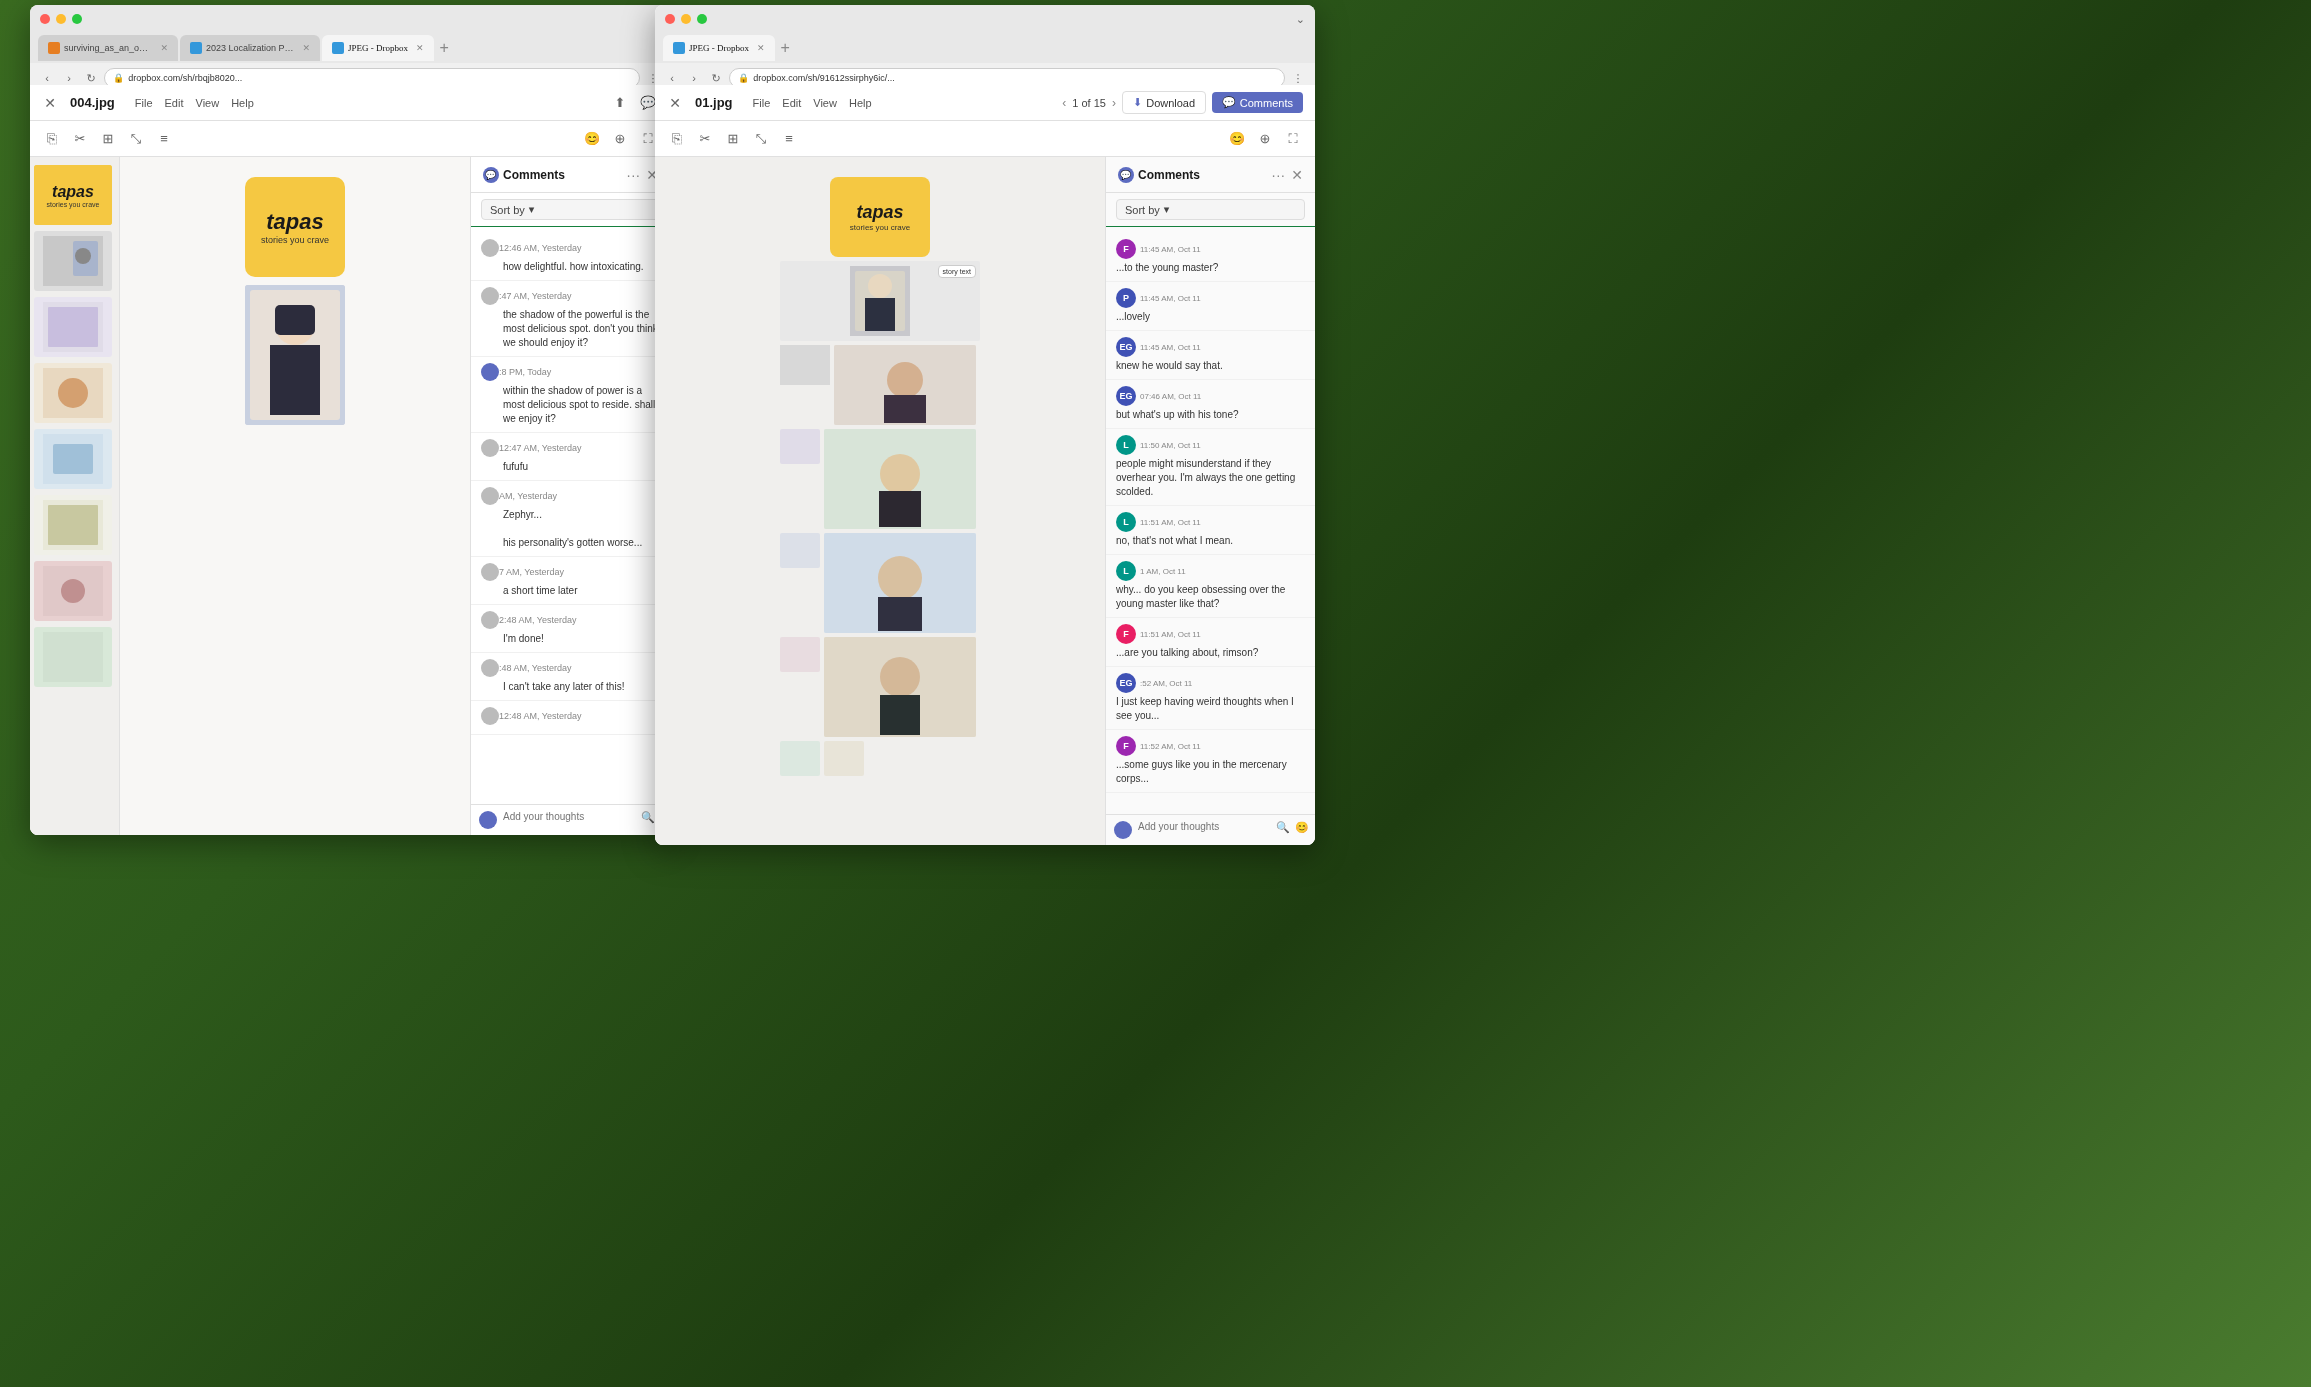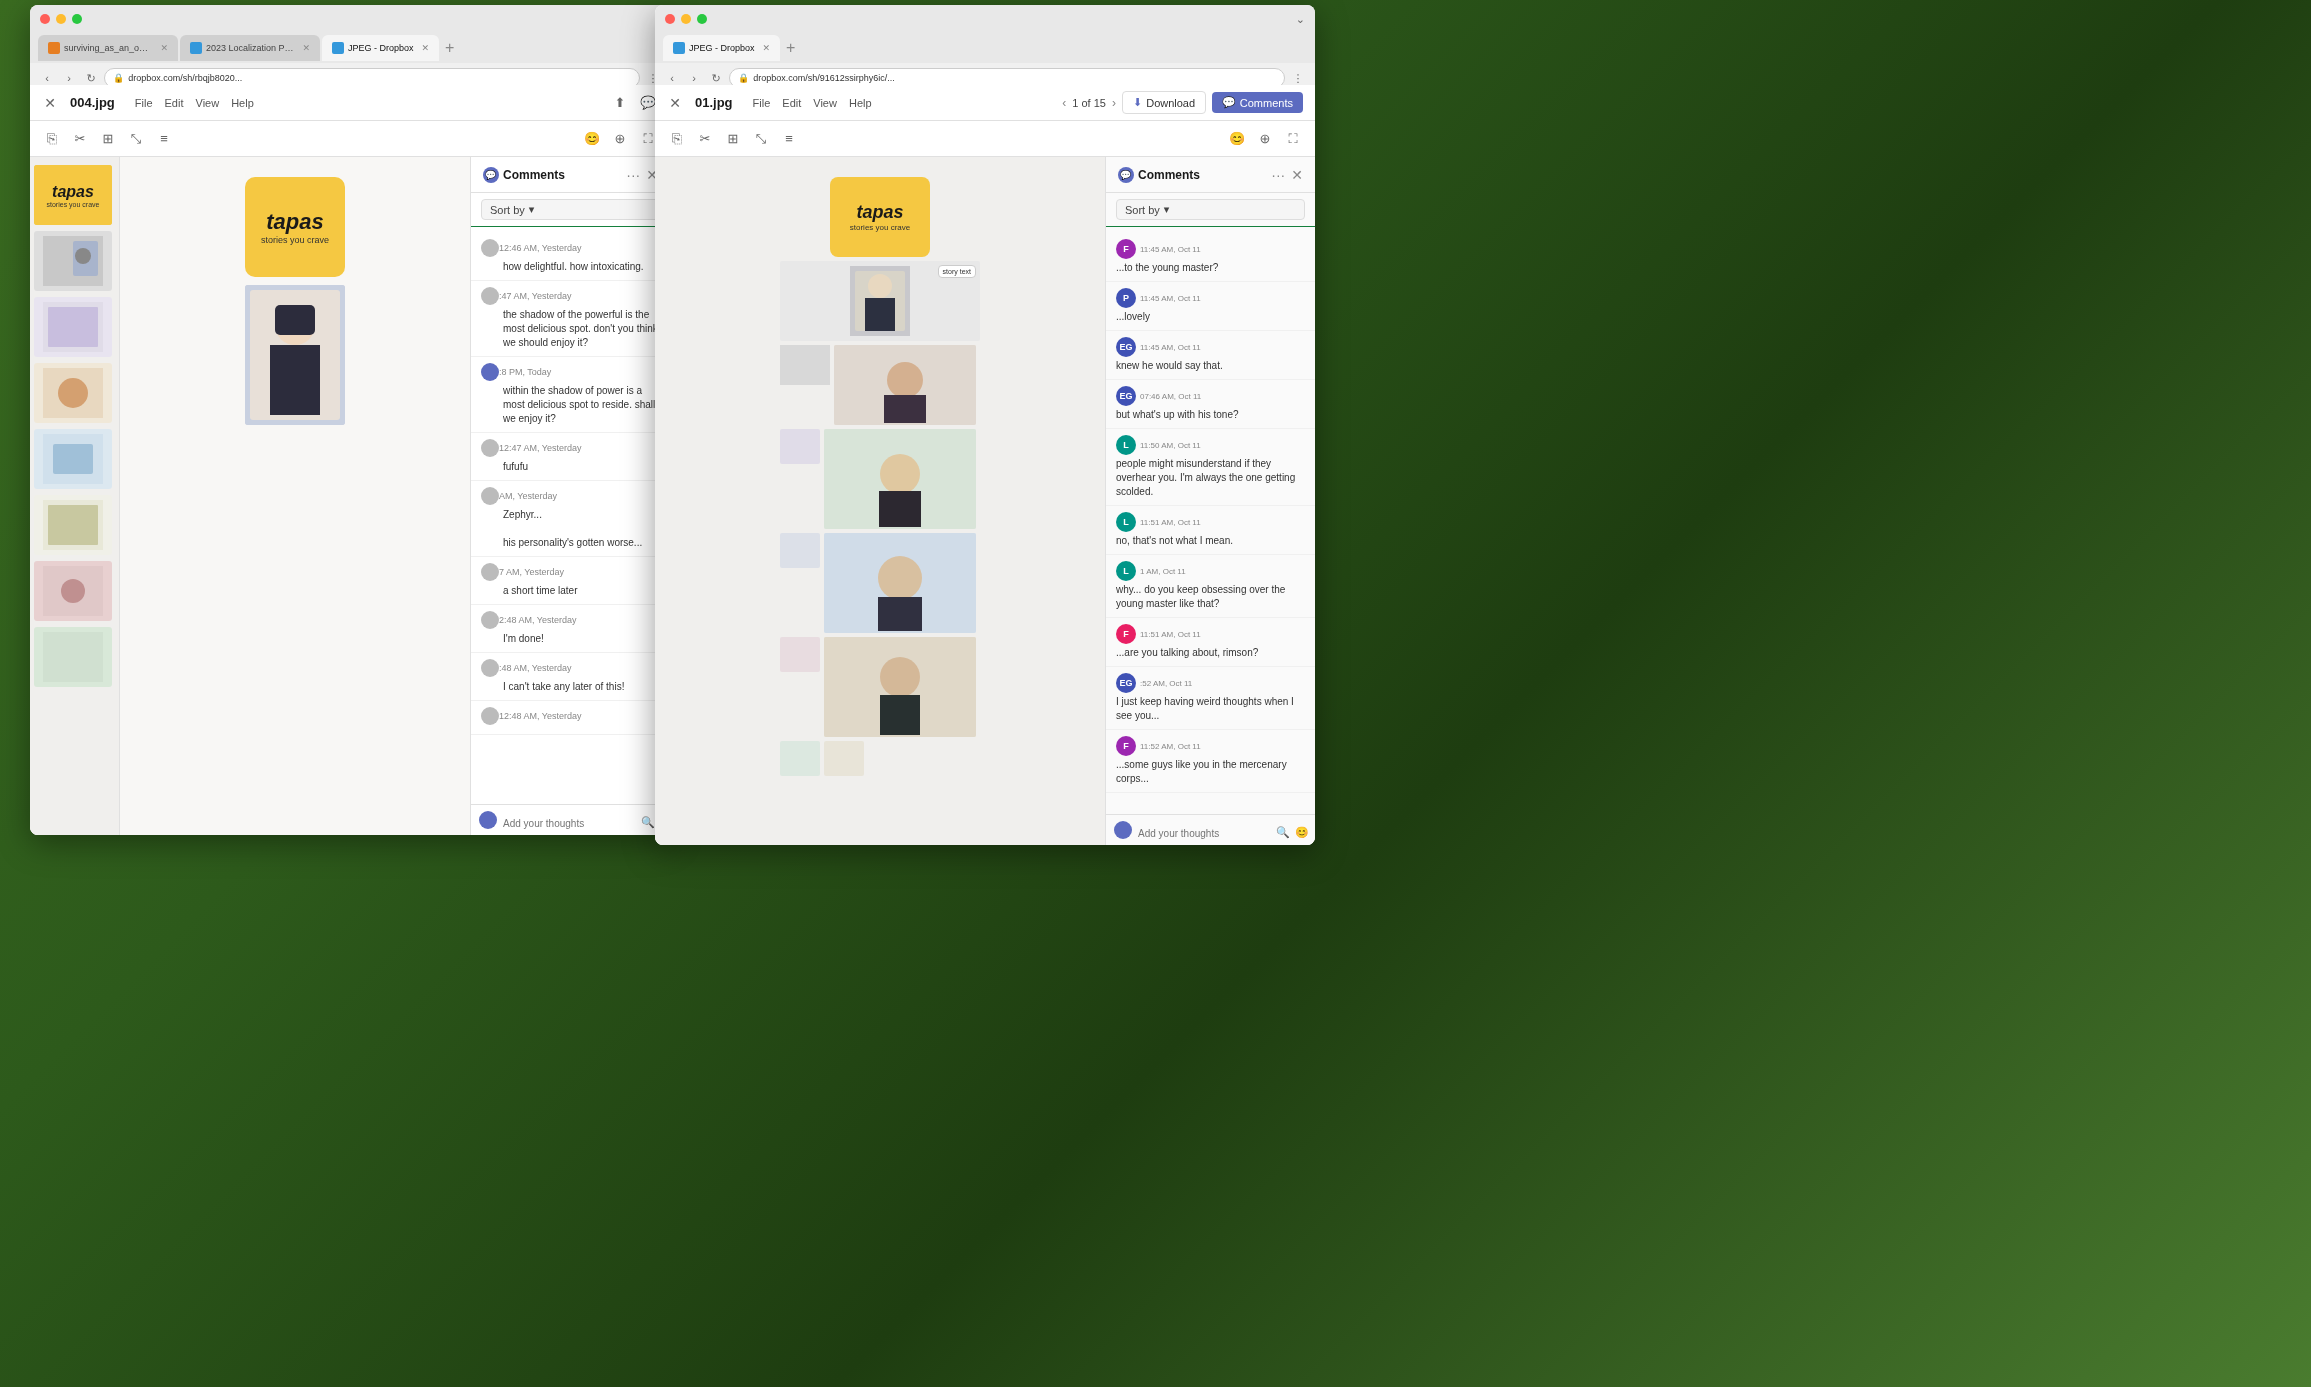--- a/index.html
+++ b/index.html
@@ -88,20 +88,21 @@
       align-items: center;
       gap: 4px;
       max-width: 140px;
       overflow: hidden;
       white-space: nowrap;
     }
 
     .tab.active {
       background: #f5f5f5;
       color: #111;
+      font-family: Liberation Serif, serif;
     }
 
     .tab-favicon {
       width: 12px;
       height: 12px;
       background: #888;
       border-radius: 2px;
       flex-shrink: 0;
     }
 
@@ -378,21 +379,21 @@
 
     .comment-text {
       font-size: 10px;
       color: #333;
       line-height: 1.4;
       margin-left: 22px;
     }
 
     .comment-input-bar {
       display: flex;
-      align-items: flex-end;
+      align-items: flex-start;
       padding: 6px 8px;
       border-top: 1px solid #e0e0e0;
       gap: 6px;
     }
 
     .comment-input {
       flex: 1;
       font-size: 10px;
       color: #999;
       background: transparent;

